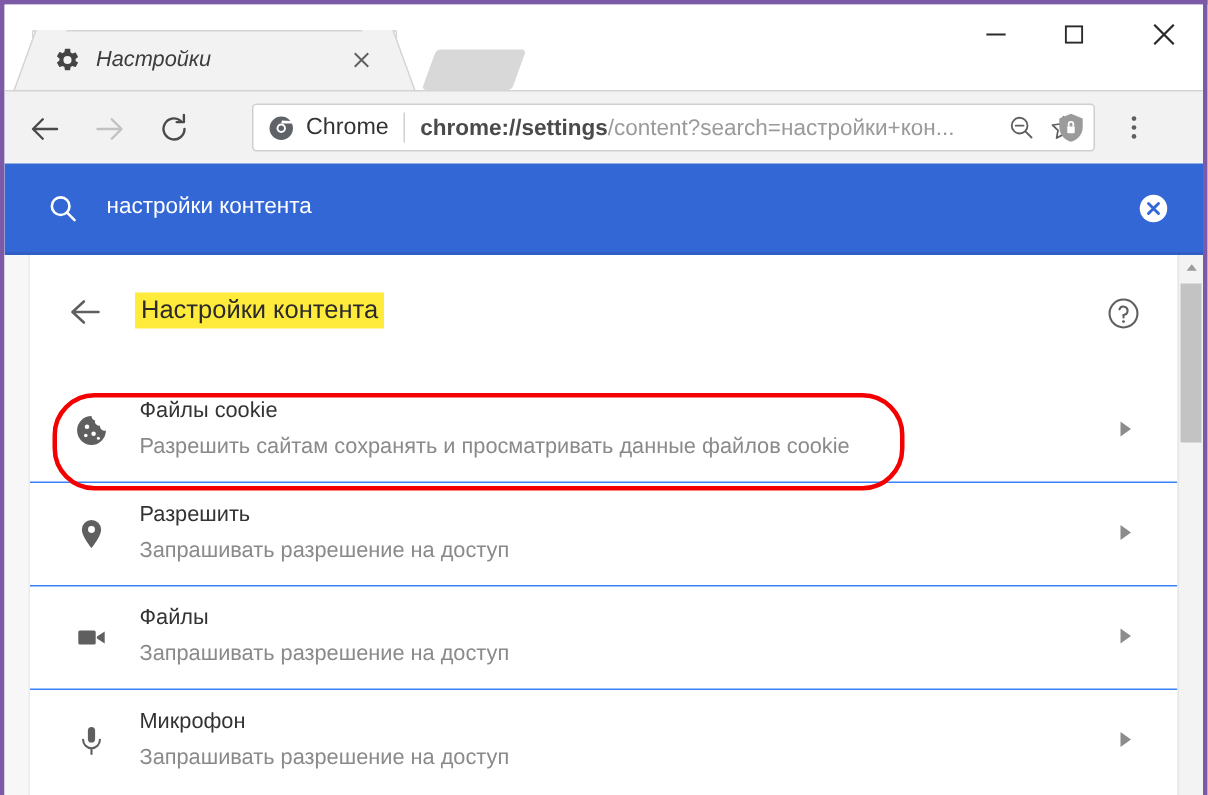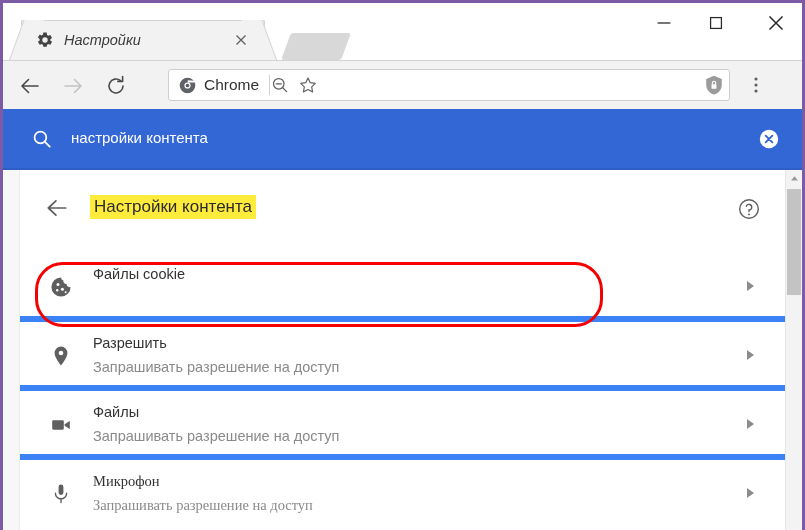--- a/index.html
+++ b/index.html
@@ -271,24 +271,24 @@
 
   
   #rows {
     position: absolute;
     left: 17px; top: 83px;
     width: 765px;
   }
   .row {
     position: relative;
     height: 69px;
-    border-bottom: 6px solid #3b82f6;
-    cursor: pointer;
-  }
-  .row:last-child { border-bottom: none; font-family: Liberation Serif, serif; }
+    border-bottom: 1px solid #3b82f6;
+    cursor: pointer;
+  }
+  .row:last-child { border-bottom: none; }
 
   .row-icon {
     position: absolute;
     left: 29px; top: 22px;
     width: 24px; height: 24px;
   }
   .row-title {
     position: absolute;
     left: 73px; top: 13px;
     font-size: 14.5px;
@@ -410,20 +410,21 @@
       <span class="chrome-logo">
         <svg viewBox="0 0 24 24" width="17" height="17">
           <circle cx="12" cy="12" r="11" fill="#5f6368"></circle>
           <circle cx="12" cy="12" r="4.4" fill="#ffffff"></circle>
           <circle cx="12" cy="12" r="2.6" fill="#5f6368"></circle>
           <path fill="#ffffff" d="M12,7.6 L22.6,7.6 L21.4,5.2 L12.6,4.6 Z"></path>
         </svg>
       </span>
       <span class="omni-label">Chrome</span>
       <span class="omni-sep"></span>
+      <span class="omni-url"><b>chrome://settings</b><span>/content?search=настройки+кон...</span></span>
       <span class="omni-zoom">
         <svg viewBox="0 0 24 24" width="20" height="20">
           <circle cx="10.5" cy="10.5" r="6.3" fill="none" stroke="#5f5f5f" stroke-width="1.5"></circle>
           <path stroke="#5f5f5f" stroke-width="1.5" stroke-linecap="round" d="M7.4,10.5 L13.6,10.5 M15.3,15.3 L20,20"></path>
         </svg>
       </span>
       <span class="omni-star">
         <svg viewBox="0 0 24 24" width="20" height="20">
           <path fill="none" stroke="#5f5f5f" stroke-width="1.4" stroke-linejoin="round" d="M12,3.6 L14.7,9.2 L20.8,10 L16.4,14.3 L17.5,20.4 L12,17.5 L6.5,20.4 L7.6,14.3 L3.2,10 L9.3,9.2 Z"></path>
         </svg>
@@ -489,20 +490,21 @@
         <span class="row-icon">
           <svg viewBox="0 0 24 24" width="24" height="24">
             <path fill="#5f5f5f" d="M12,2.4 A9.6,9.6 0 1 0 21.6,12 A3.1,3.1 0 0 1 17.6,8.9 A3.1,3.1 0 0 1 14.3,5.3 A3.1,3.1 0 0 1 12,2.4 Z"></path>
             <circle cx="9" cy="9.5" r="1.5" fill="#ffffff"></circle>
             <circle cx="13.4" cy="14.2" r="1.5" fill="#ffffff"></circle>
             <circle cx="8.2" cy="15.3" r="1.2" fill="#ffffff"></circle>
             <circle cx="16.6" cy="17.2" r="1" fill="#ffffff"></circle>
           </svg>
         </span>
         <span class="row-title">Файлы cookie</span>
+        <span class="row-sub">Разрешить сайтам сохранять и просматривать данные файлов cookie</span>
         <span class="row-chevron"></span>
       </div>
 
       <div class="row">
         <span class="row-icon">
           <svg viewBox="0 0 24 24" width="24" height="24">
             <path fill="#5f5f5f" d="M12,2.6 A6.4,6.4 0 0 0 5.6,9 C5.6,13.8 12,21.4 12,21.4 C12,21.4 18.4,13.8 18.4,9 A6.4,6.4 0 0 0 12,2.6 Z"></path>
             <circle cx="12" cy="9" r="2.3" fill="#ffffff"></circle>
           </svg>
         </span>

